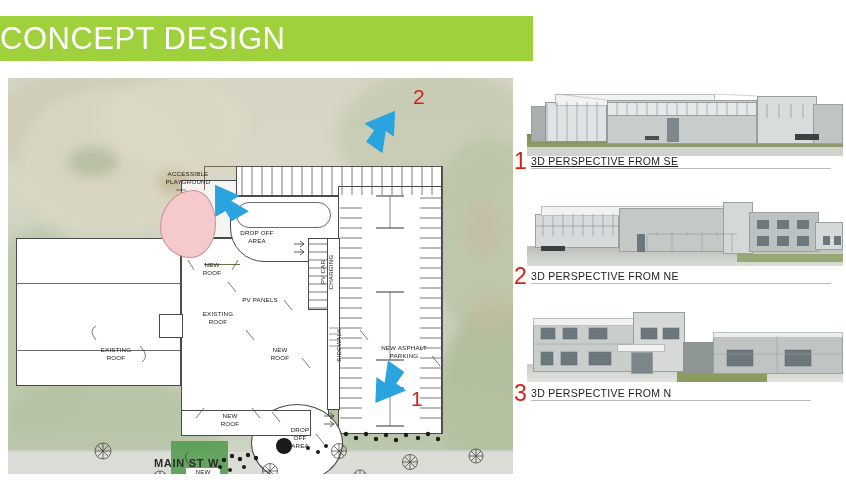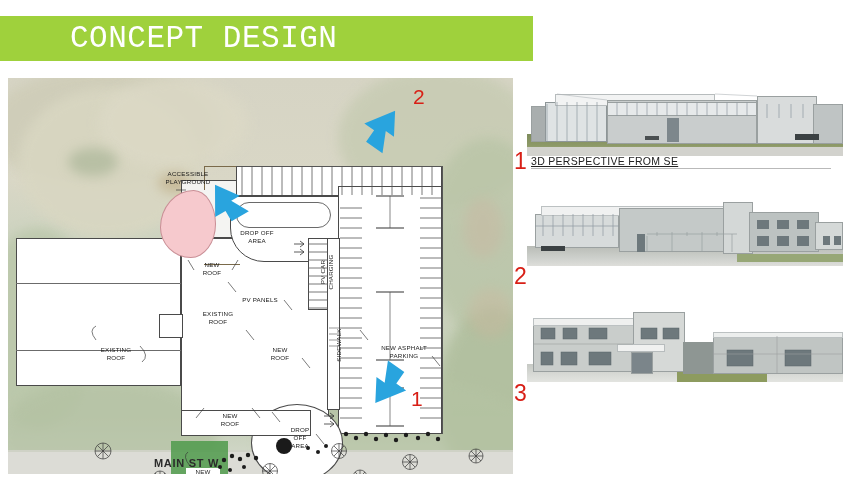--- a/index.html
+++ b/index.html
@@ -6,21 +6,21 @@
   html,body{margin:0;padding:0;background:#ffffff;}
   body{width:846px;height:499px;overflow:hidden;
        font-family:"Liberation Sans",sans-serif;}
 
   .slide{position:relative;width:846px;height:499px;background:#ffffff;}
 
   
   .title-bar{position:absolute;left:0;top:16px;width:533px;height:45px;
              background:#9fd13c;display:flex;align-items:center;}
   .title-text{color:#ffffff;font-size:31px;letter-spacing:.5px;
-              font-weight:400;padding-left:70px;white-space:nowrap;font-family:Liberation Mono, monospace;}
+              font-weight:400;white-space:nowrap;}
 
   
   .siteplan{position:absolute;left:8px;top:78px;width:505px;height:396px;
             overflow:hidden;
             background:
               linear-gradient(180deg,#d6d4c4 0%,#d9d7c6 26%,#cdd3c0 40%,#c9d1bb 62%,#c2cdb4 85%,#d7dbd0 100%);}
   .sp-layer{position:absolute;inset:0;}
 
   
   .aerial-blob{position:absolute;border-radius:50%;filter:blur(6px);}
@@ -364,20 +364,21 @@
         <rect x="270" y="28" width="12" height="9"></rect>
         <rect x="230" y="44" width="12" height="10"></rect>
           <rect x="250" y="44" width="12" height="10"></rect>
         <rect x="270" y="44" width="12" height="10"></rect>
         <rect x="296" y="44" width="7" height="9"></rect>
           <rect x="307" y="44" width="7" height="9"></rect>
       </g>
     </svg>
   </div>
   <div class="persp-num" style="left:514px;top:265px;">2</div>
+  <div class="persp-lbl" style="left:531px;top:270px;width:300px;">3D PERSPECTIVE FROM NE</div>
 
   <div class="render" style="left:527px;top:302px;width:316px;height:80px;">
     <div class="rend-sky"></div>
     <div class="rend-ground" style="height:18px;background:linear-gradient(180deg,#c6c9c4 0%,#d8dad6 60%,#e3e4e0 100%);"></div>
     <div class="bx" style="left:150px;bottom:0;width:90px;height:16px;background:#8d9b5f;"></div>
     <div class="bx" style="left:6px;top:22px;width:152px;height:48px;background:#c9cdcb;border:1px solid #9aa0a0;"></div>
     <div class="bx" style="left:6px;top:16px;width:152px;height:8px;background:#eff0ef;border:1px solid #bcc1c2;"></div>
     <div class="bx" style="left:106px;top:10px;width:52px;height:60px;background:#d6d9d7;border:1px solid #9aa0a0;"></div>
     <div class="bx" style="left:90px;top:42px;width:48px;height:8px;background:#f0f1f0;border:1px solid #b7bcbd;"></div>
     <div class="bx" style="left:104px;top:50px;width:22px;height:22px;background:#7b858a;border:1px solid #9aa0a0;"></div>
@@ -396,15 +397,16 @@
         <rect x="62" y="50" width="22" height="13"></rect>
         <rect x="200" y="48" width="26" height="16"></rect>
           <rect x="258" y="48" width="26" height="16"></rect>
       </g>
       <g stroke="#9aa0a0" stroke-width=".6" fill="none">
         <path d="M6 42h100M186 52h130M250 34v38"></path>
       </g>
     </svg>
   </div>
   <div class="persp-num" style="left:514px;top:382px;">3</div>
+  <div class="persp-lbl" style="left:531px;top:387px;width:280px;">3D PERSPECTIVE FROM N</div>
 
 
 </div>
 
 </body></html>

